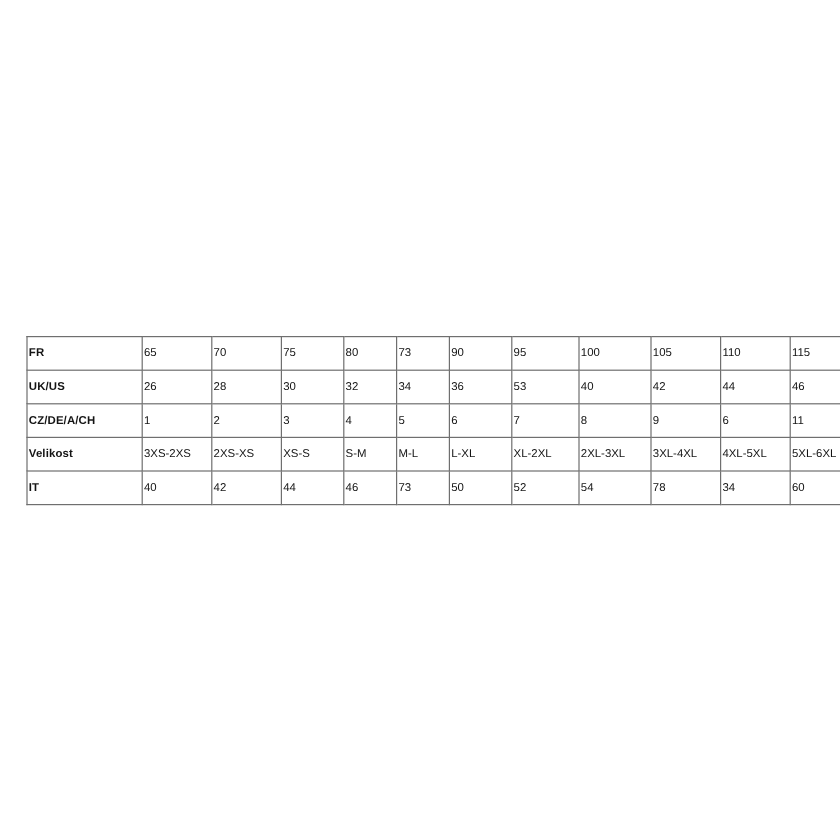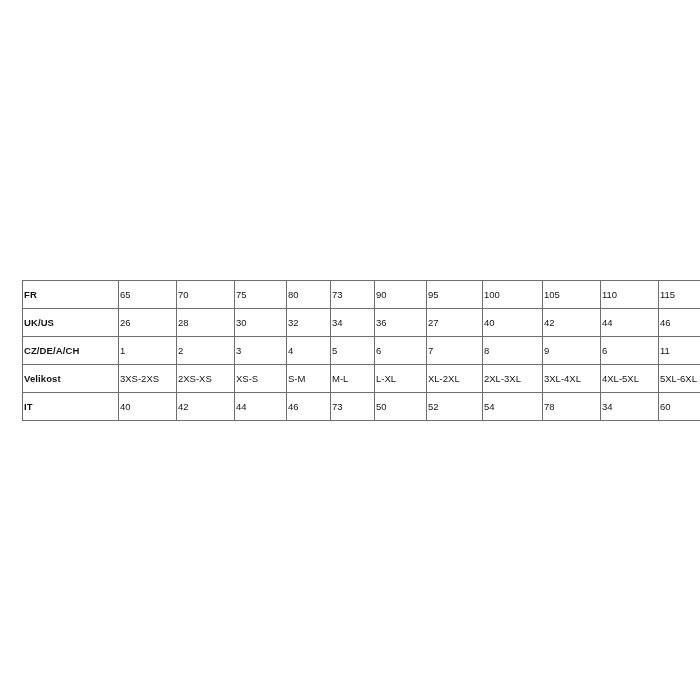--- a/index.html
+++ b/index.html
@@ -97,21 +97,21 @@
           <td>115</td>
         </tr>
         <tr>
           <td class="rowhead">UK/US</td>
           <td>26</td>
           <td>28</td>
           <td>30</td>
           <td>32</td>
           <td>34</td>
           <td>36</td>
-          <td>27</td>
+          <td>53</td>
           <td>40</td>
           <td>42</td>
           <td>44</td>
           <td>46</td>
         </tr>
         <tr>
           <td class="rowhead">CZ/DE/A/CH</td>
           <td>1</td>
           <td>2</td>
           <td>3</td>

